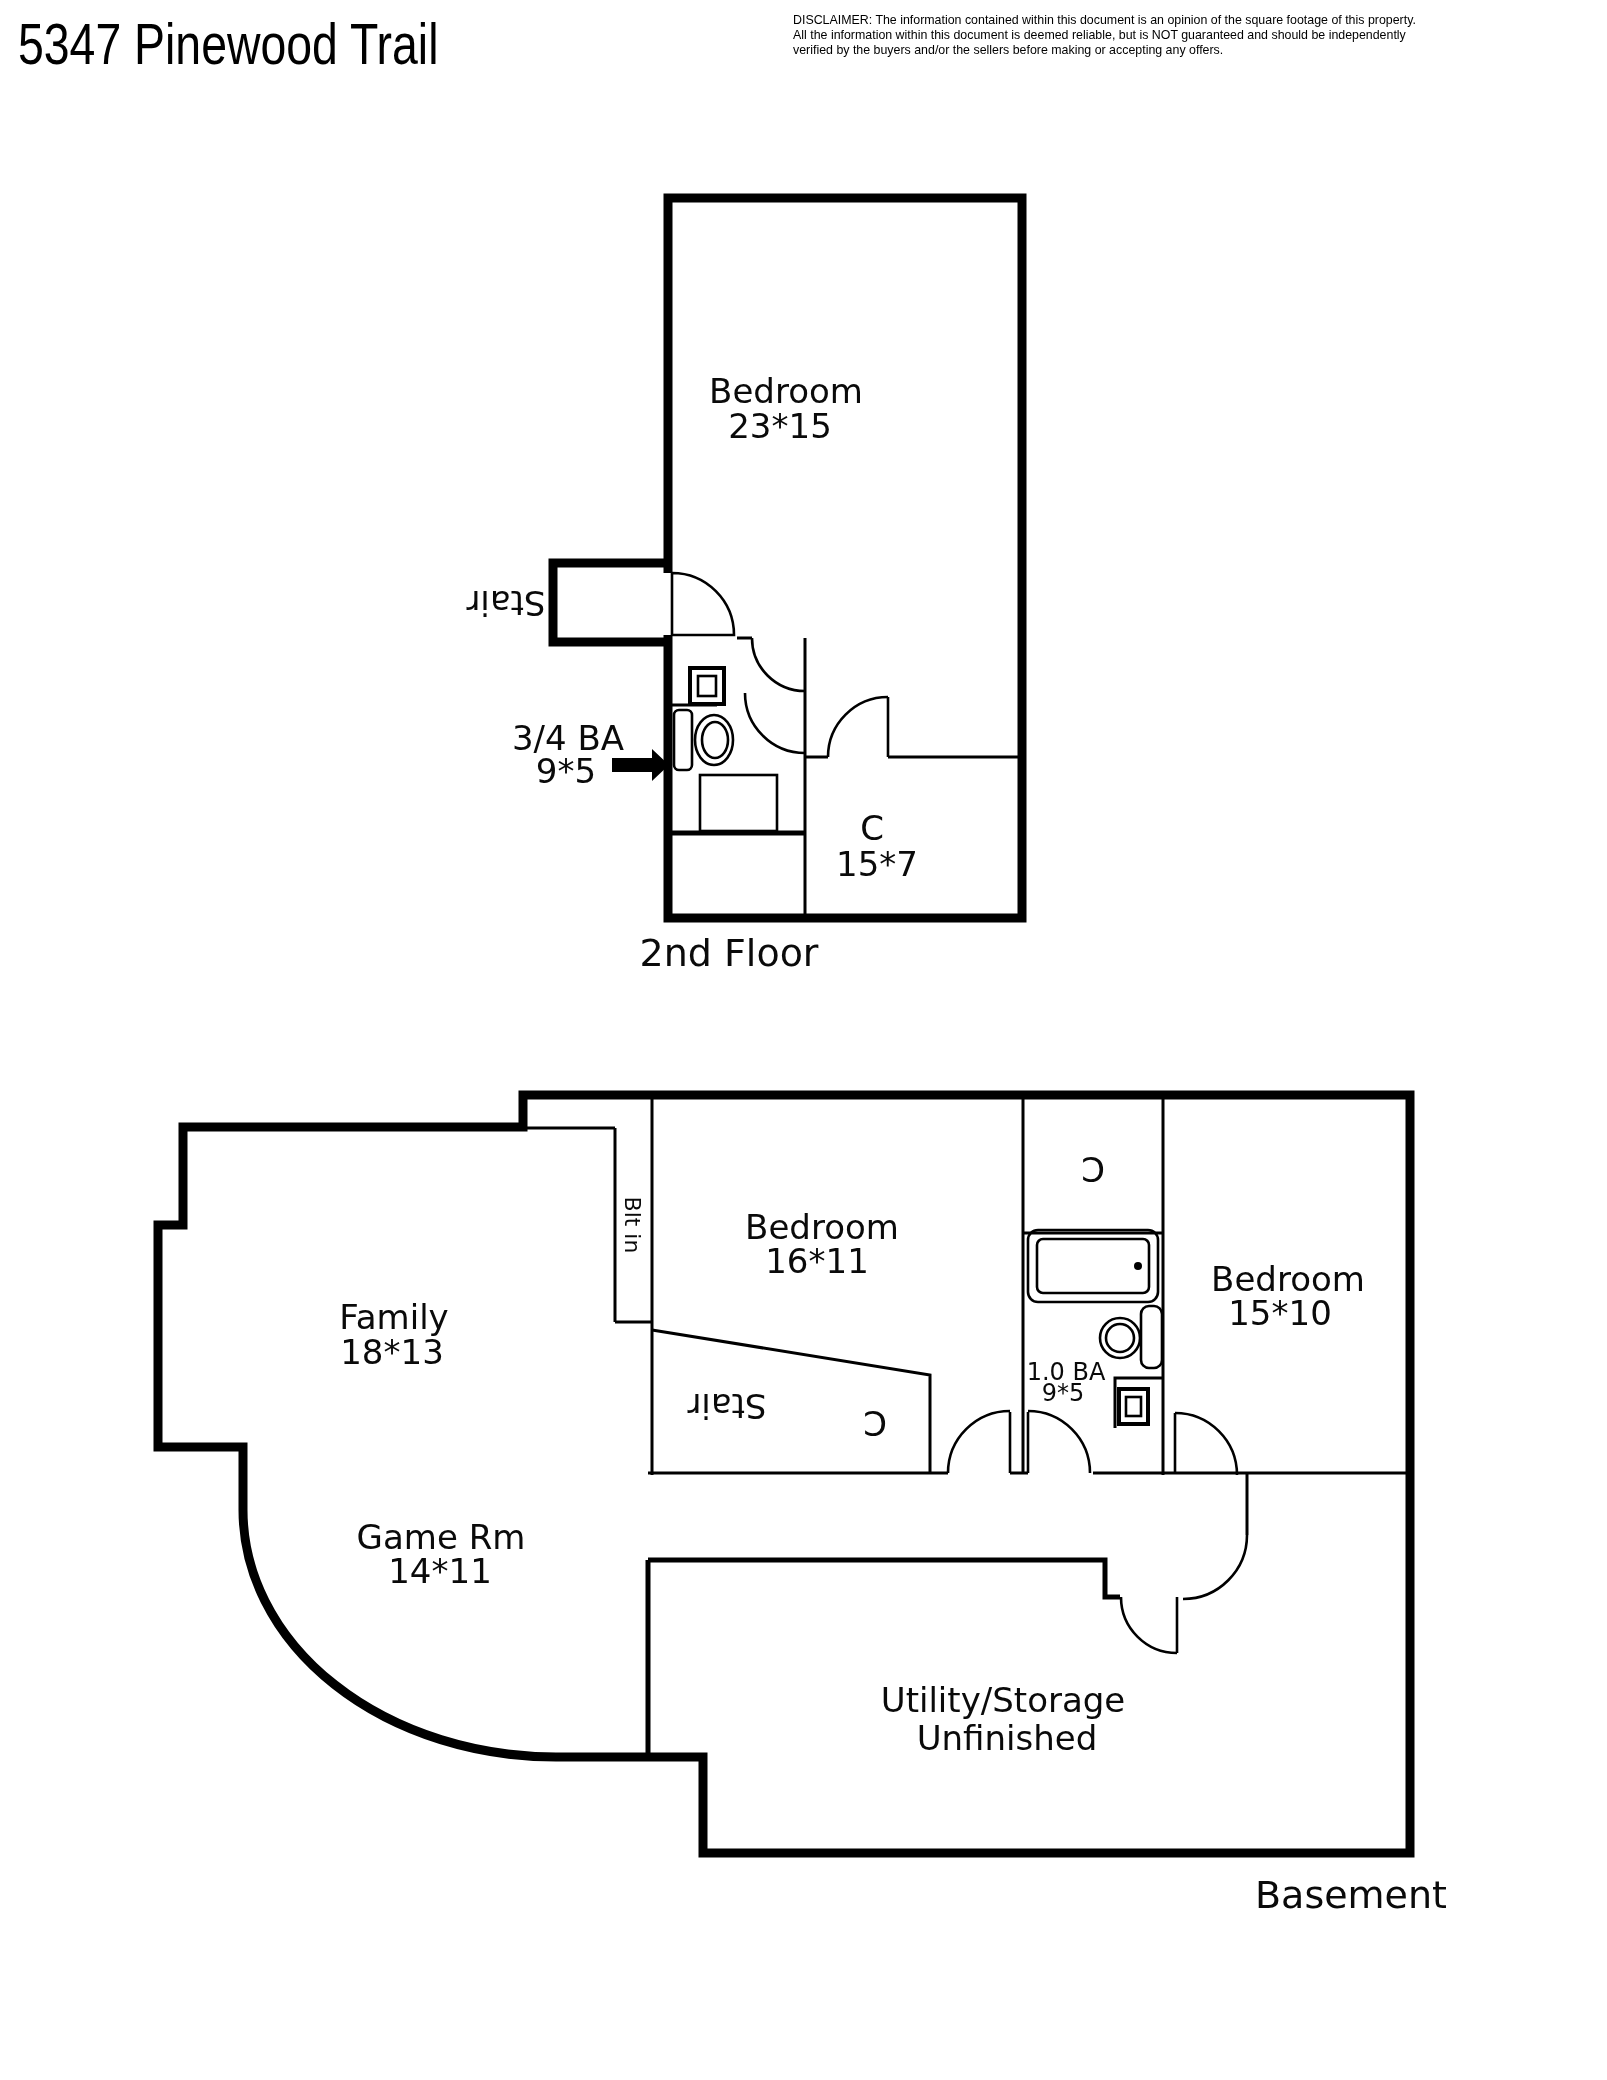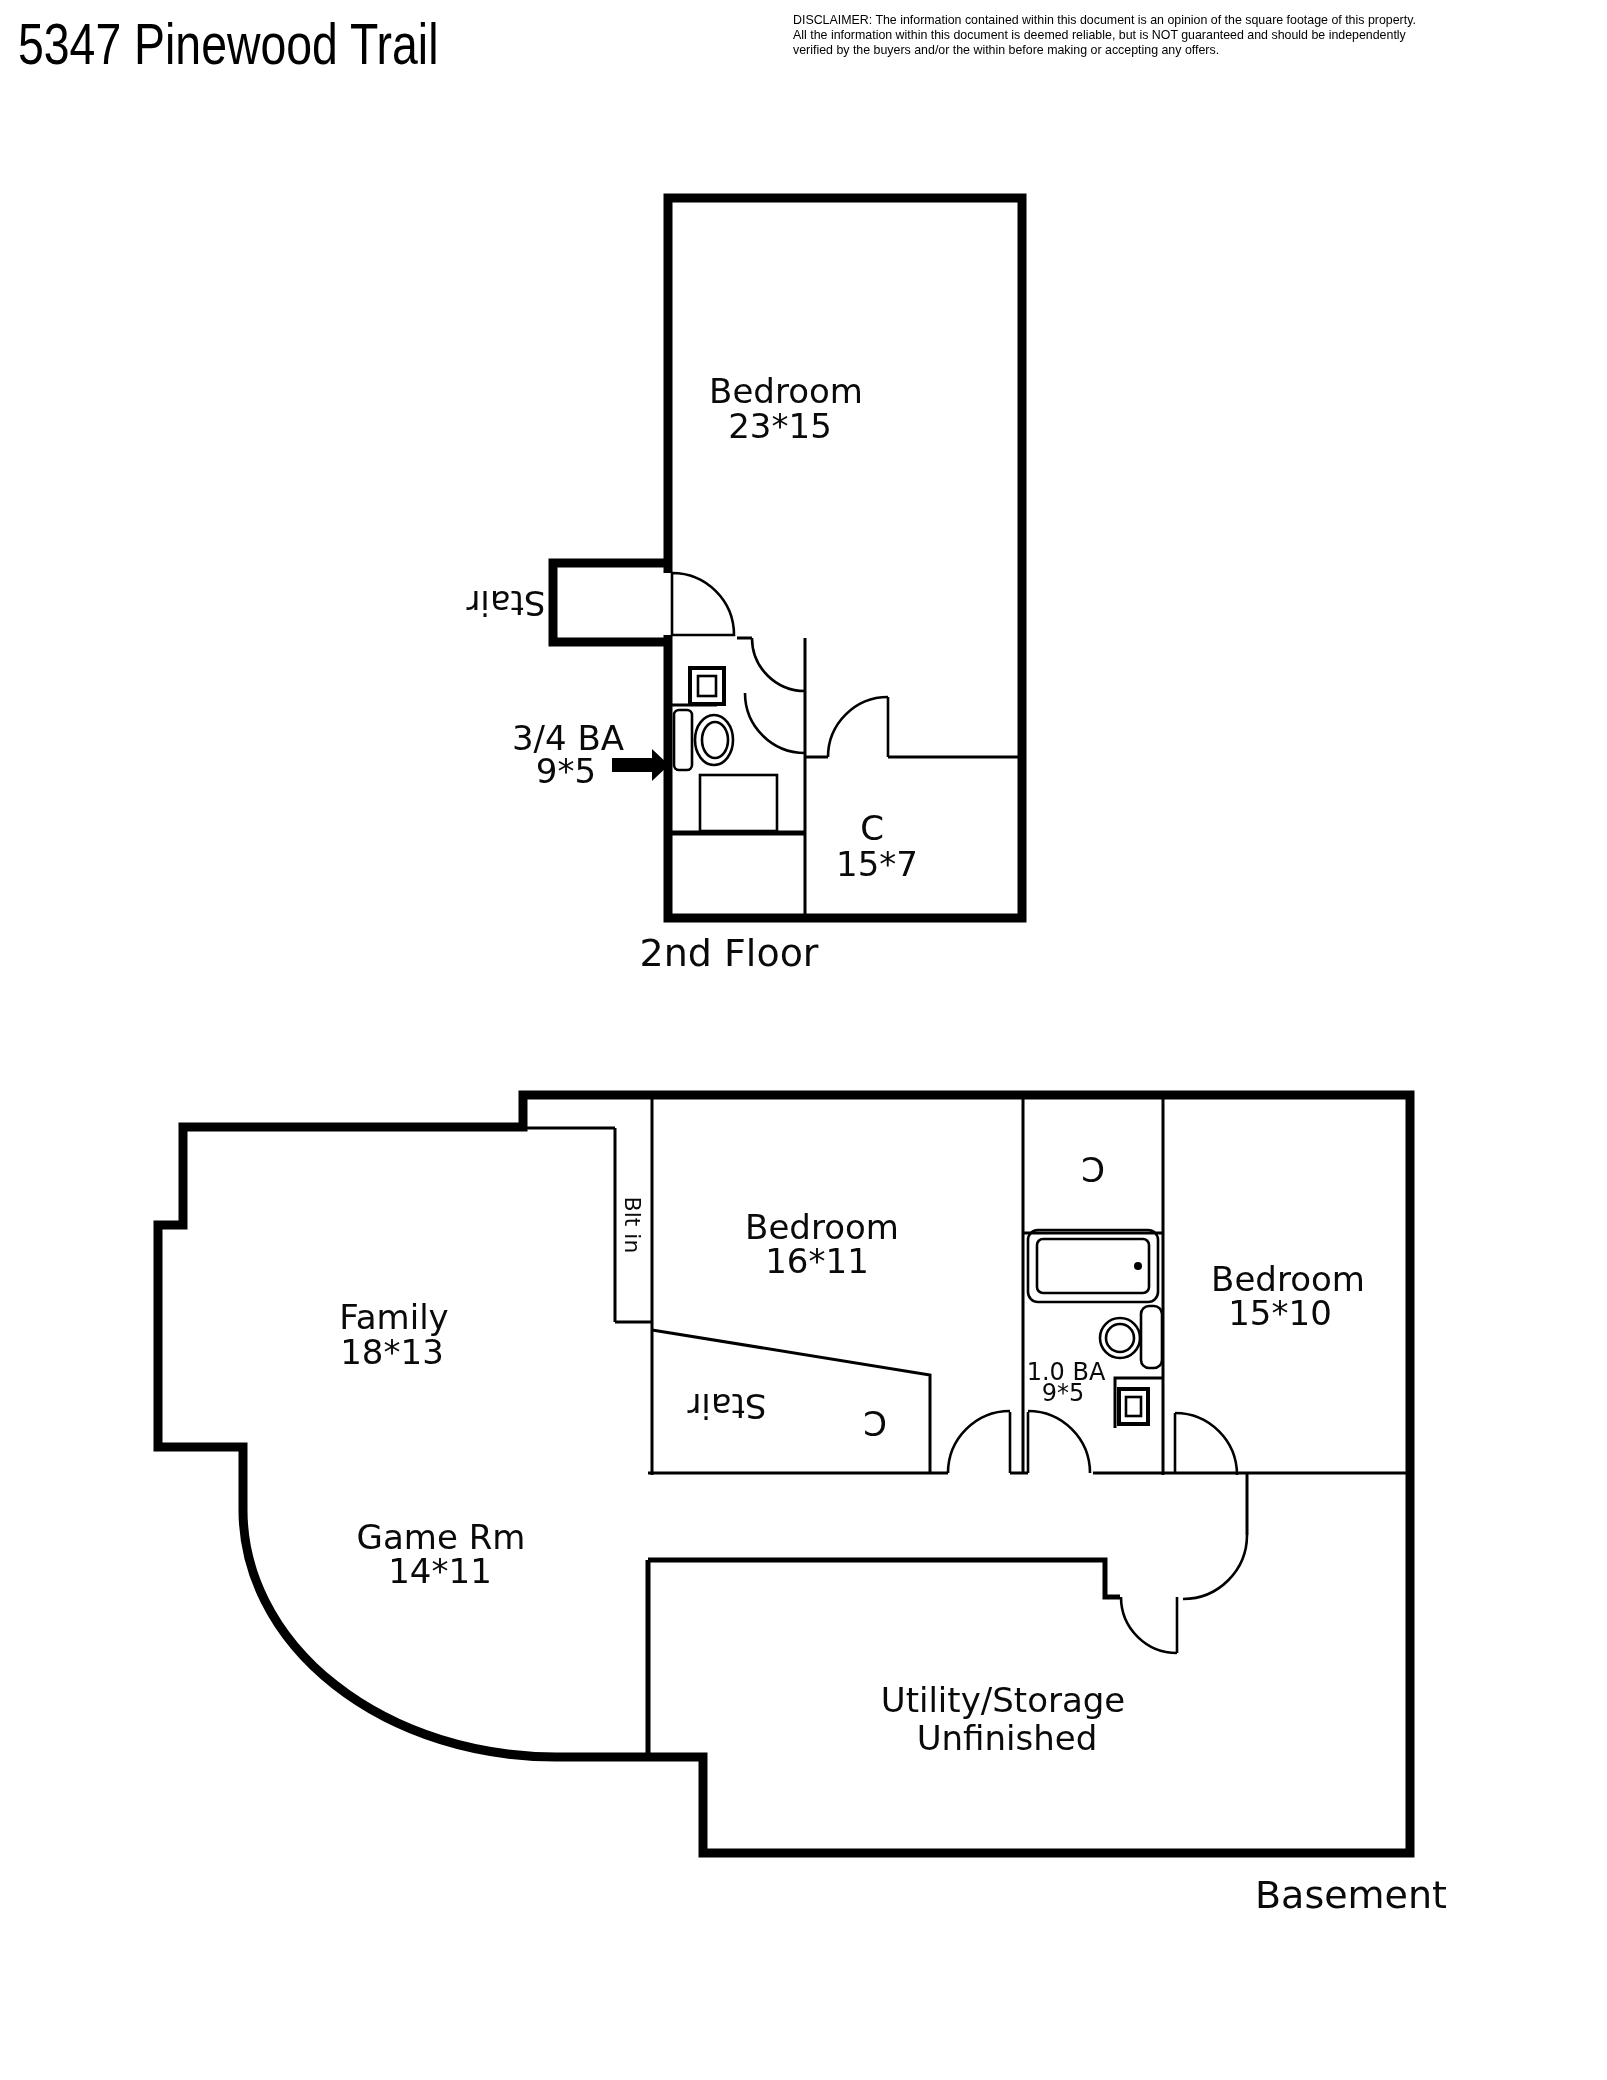--- a/index.html
+++ b/index.html
@@ -27,21 +27,21 @@
   .lbl-floor{font-size:38px;}
 </style>
 </head>
 <body>
 
 <h1 class="page-title">5347 Pinewood Trail</h1>
 
 <div class="disclaimer">
   <div>DISCLAIMER: The information contained within this document is an opinion of the square footage of this property.</div>
   <div>All the information within this document is deemed reliable, but is NOT guaranteed and should be independently</div>
-  <div>verified by the buyers and/or the within before making or accepting any offers.</div>
+  <div>verified by the buyers and/or the sellers before making or accepting any offers.</div>
 </div>
 
 <svg class="plan" width="1607" height="2080" viewBox="0 0 1607 2080">
   <defs>
     <pattern id="checker" width="9" height="9" patternUnits="userSpaceOnUse">
       <rect width="9" height="9" fill="#fff"></rect>
       <rect width="4.5" height="4.5" fill="#000"></rect>
       <rect x="4.5" y="4.5" width="4.5" height="4.5" fill="#000"></rect>
     </pattern>
   </defs>

